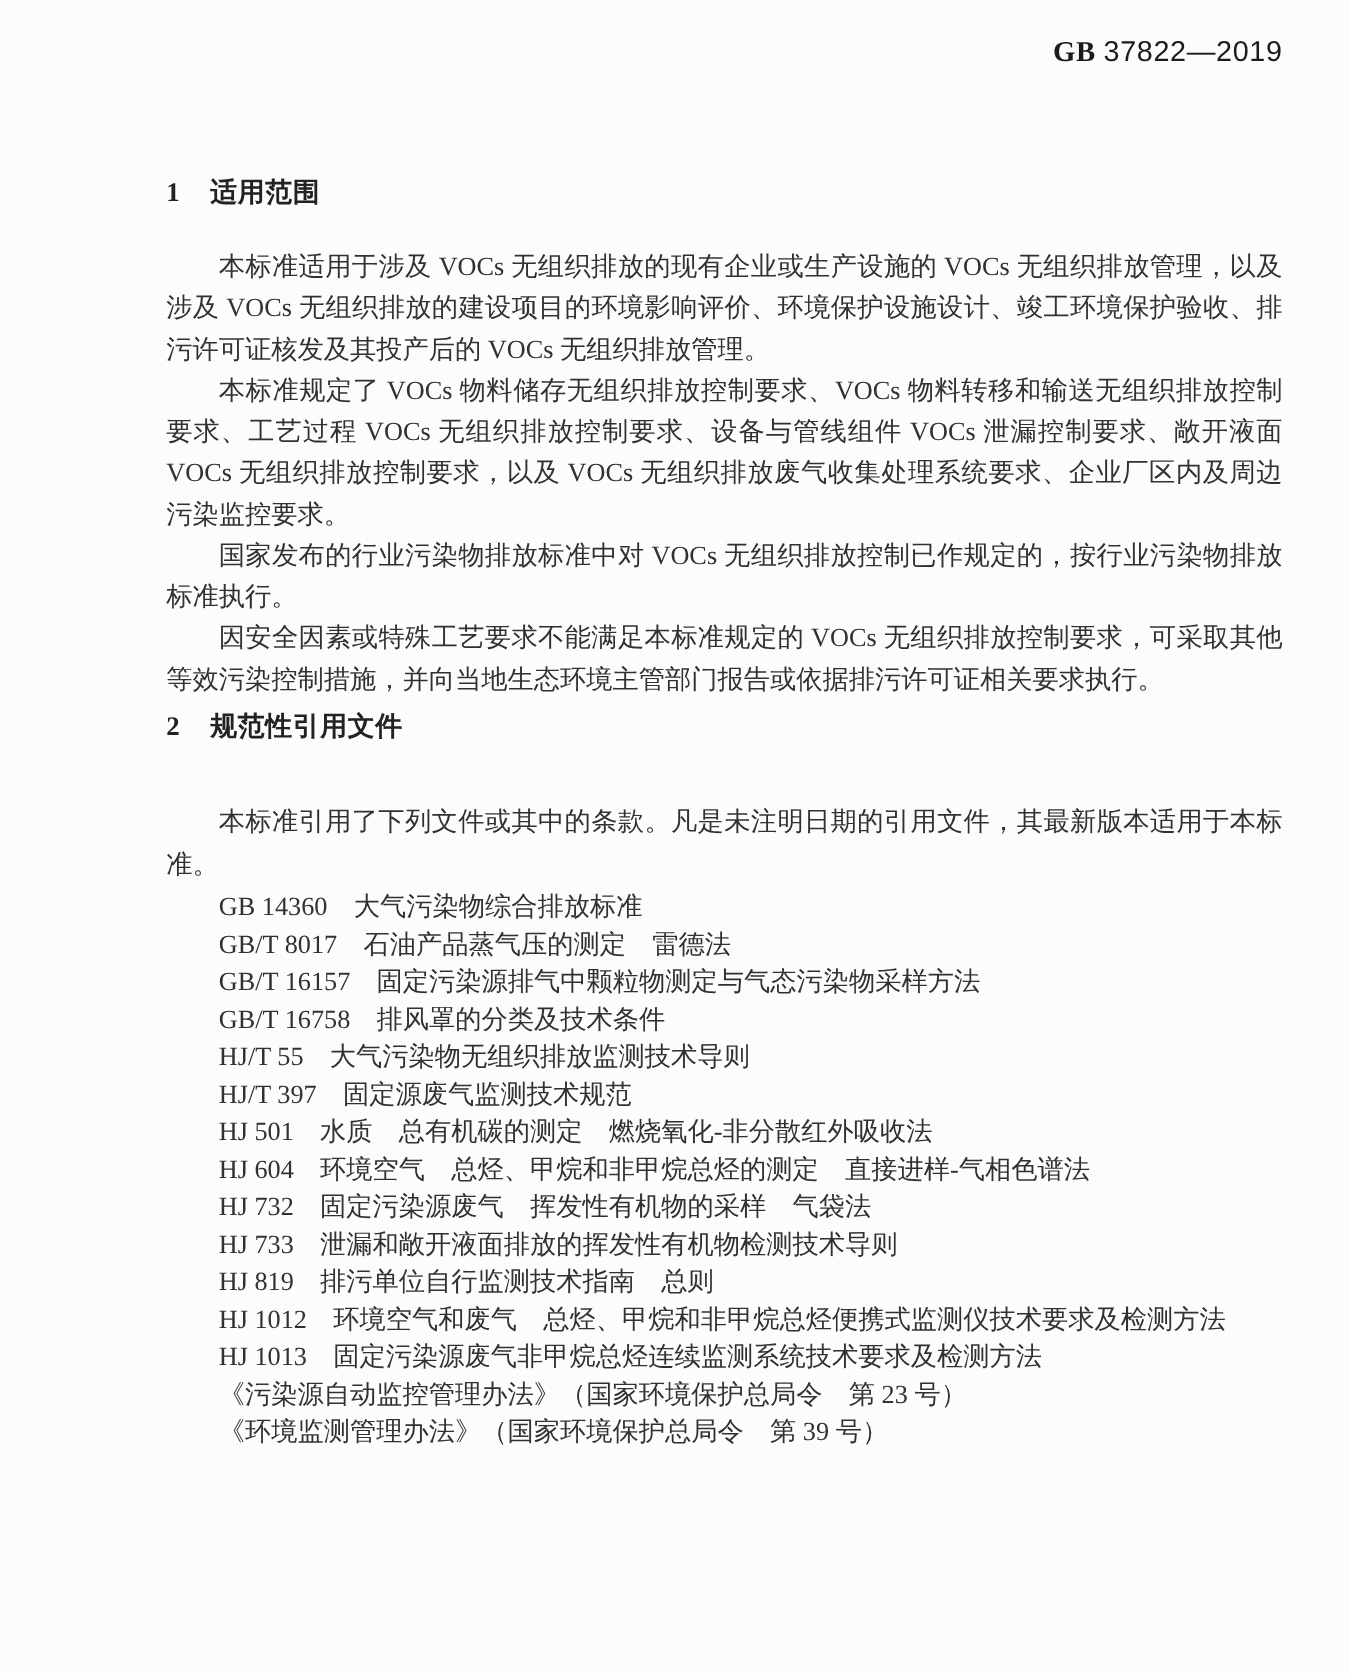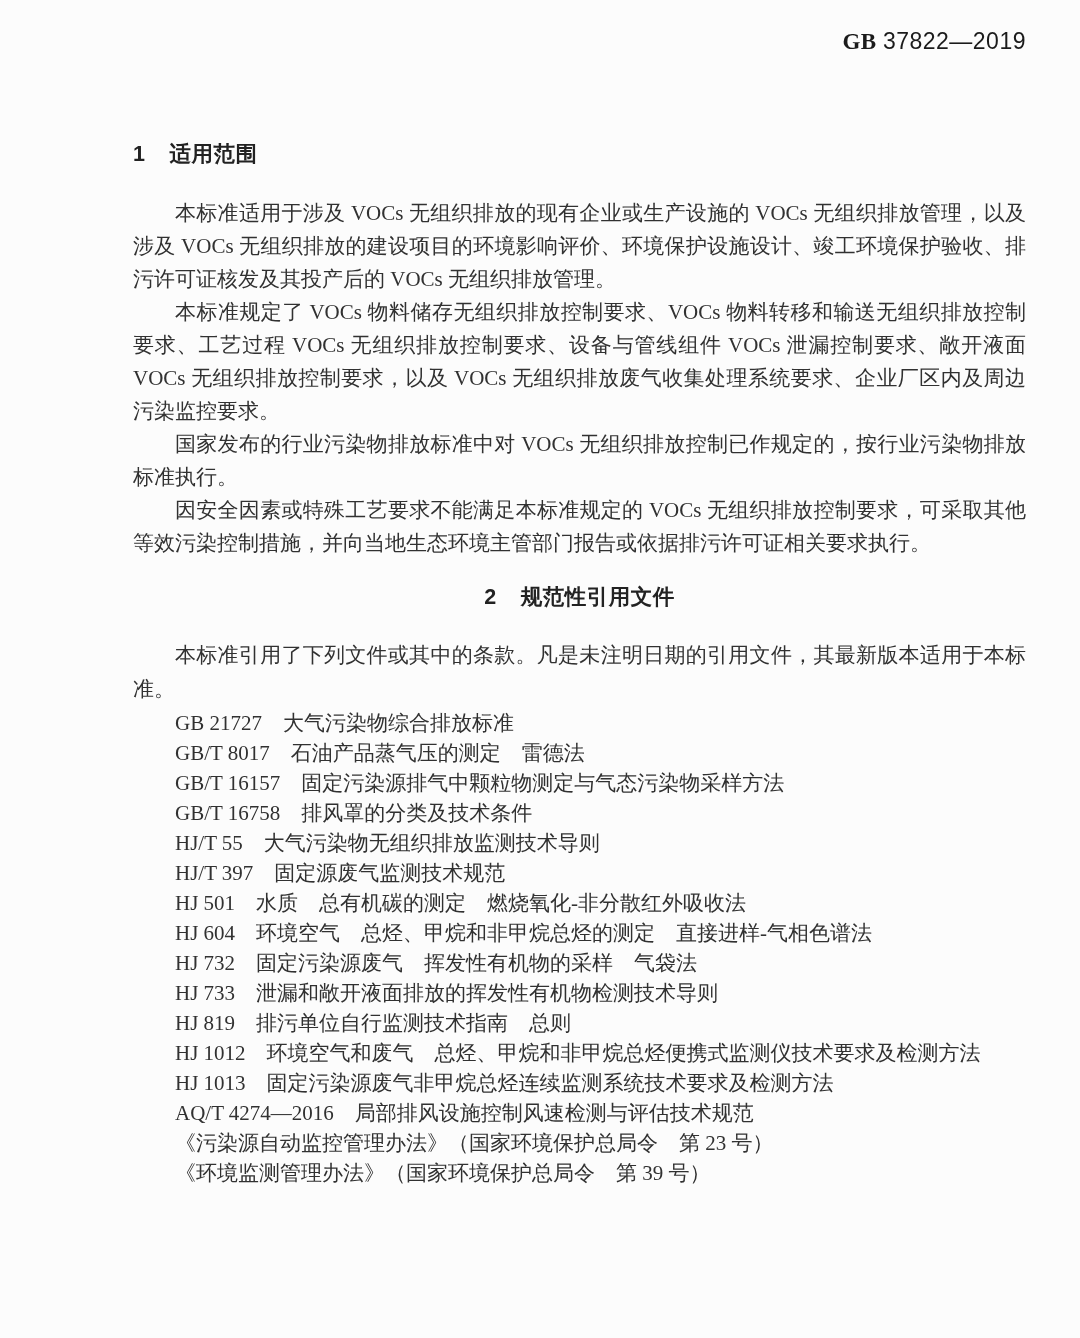--- a/index.html
+++ b/index.html
@@ -44,45 +44,45 @@
     text-align: center;
     font-family: "Liberation Sans", "DejaVu Sans", sans-serif;
     font-weight: 700;
     font-size: 31px;
     line-height: 42px;
     letter-spacing: 3px;
     color: #1c1c1c;
   }
   
   .section-heading {
-    font-family: Liberation Sans, sans-serif;
+    font-family: Liberation Serif, serif;
     font-weight: 700;
     font-size: 21.5px;
     line-height: 30px;
     color: #222222;
     letter-spacing: 0.5px;
   }
   .section-heading .sec-num {
     display: inline-block;
     margin-right: 24px;
   }
   .heading-1 { margin-top: 82px; }
-  .heading-2 { margin-top: 22px; text-align: center; }
+  .heading-2 { margin-top: 6px; }
   
   .para-block { margin-top: 28px; }
   .body-para {
     margin: 0;
     font-size: 21px;
     line-height: 33px;
     text-align: justify;
     text-indent: 2em;
     color: #313131;
   }
   .intro-para {
-    margin-top: 26px;
+    margin-top: 44px;
     line-height: 34px;
   }
   
   .ref-list { margin-top: 2px; }
   .ref-item {
     margin: 0;
     font-size: 21px;
     line-height: 30px;
     text-indent: 2em;
     white-space: nowrap;
@@ -112,32 +112,31 @@
       <p class="body-para">因安全因素或特殊工艺要求不能满足本标准规定的 VOCs 无组织排放控制要求，可采取其他等效污染控制措施，并向当地生态环境主管部门报告或依据排污许可证相关要求执行。</p>
     </div>
 
     <div class="section-heading heading-2">
       <span class="sec-num">2</span><span>规范性引用文件</span>
     </div>
 
     <p class="body-para intro-para">本标准引用了下列文件或其中的条款。凡是未注明日期的引用文件，其最新版本适用于本标准。</p>
 
     <div class="ref-list">
-      <p class="ref-item">GB 21727　大气污染物综合排放标准</p>
+      <p class="ref-item">GB 14360　大气污染物综合排放标准</p>
       <p class="ref-item">GB/T 8017　石油产品蒸气压的测定　雷德法</p>
       <p class="ref-item">GB/T 16157　固定污染源排气中颗粒物测定与气态污染物采样方法</p>
       <p class="ref-item">GB/T 16758　排风罩的分类及技术条件</p>
       <p class="ref-item">HJ/T 55　大气污染物无组织排放监测技术导则</p>
       <p class="ref-item">HJ/T 397　固定源废气监测技术规范</p>
       <p class="ref-item">HJ 501　水质　总有机碳的测定　燃烧氧化-非分散红外吸收法</p>
       <p class="ref-item">HJ 604　环境空气　总烃、甲烷和非甲烷总烃的测定　直接进样-气相色谱法</p>
       <p class="ref-item">HJ 732　固定污染源废气　挥发性有机物的采样　气袋法</p>
       <p class="ref-item">HJ 733　泄漏和敞开液面排放的挥发性有机物检测技术导则</p>
       <p class="ref-item">HJ 819　排污单位自行监测技术指南　总则</p>
       <p class="ref-item">HJ 1012　环境空气和废气　总烃、甲烷和非甲烷总烃便携式监测仪技术要求及检测方法</p>
       <p class="ref-item">HJ 1013　固定污染源废气非甲烷总烃连续监测系统技术要求及检测方法</p>
-      <p class="ref-item">AQ/T 4274—2016　局部排风设施控制风速检测与评估技术规范</p>
       <p class="ref-item">《污染源自动监控管理办法》（国家环境保护总局令　第 23 号）</p>
       <p class="ref-item">《环境监测管理办法》（国家环境保护总局令　第 39 号）</p>
     </div>
 
   </div>
 </div>
 
 </body></html>

